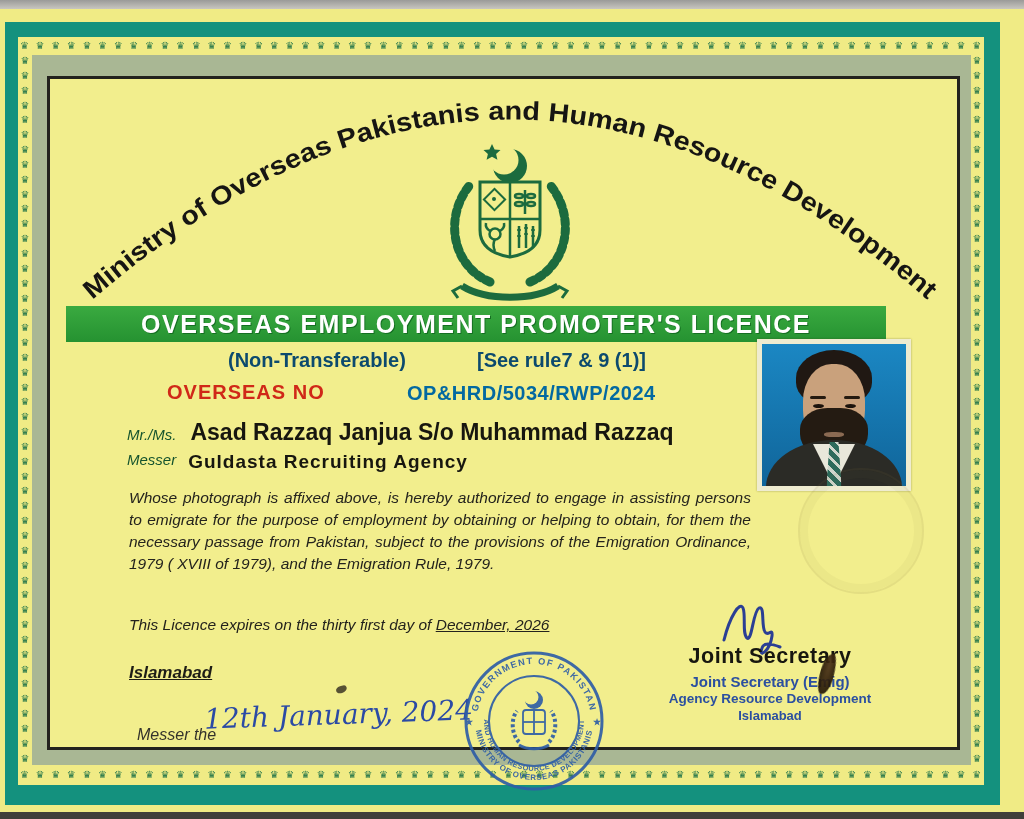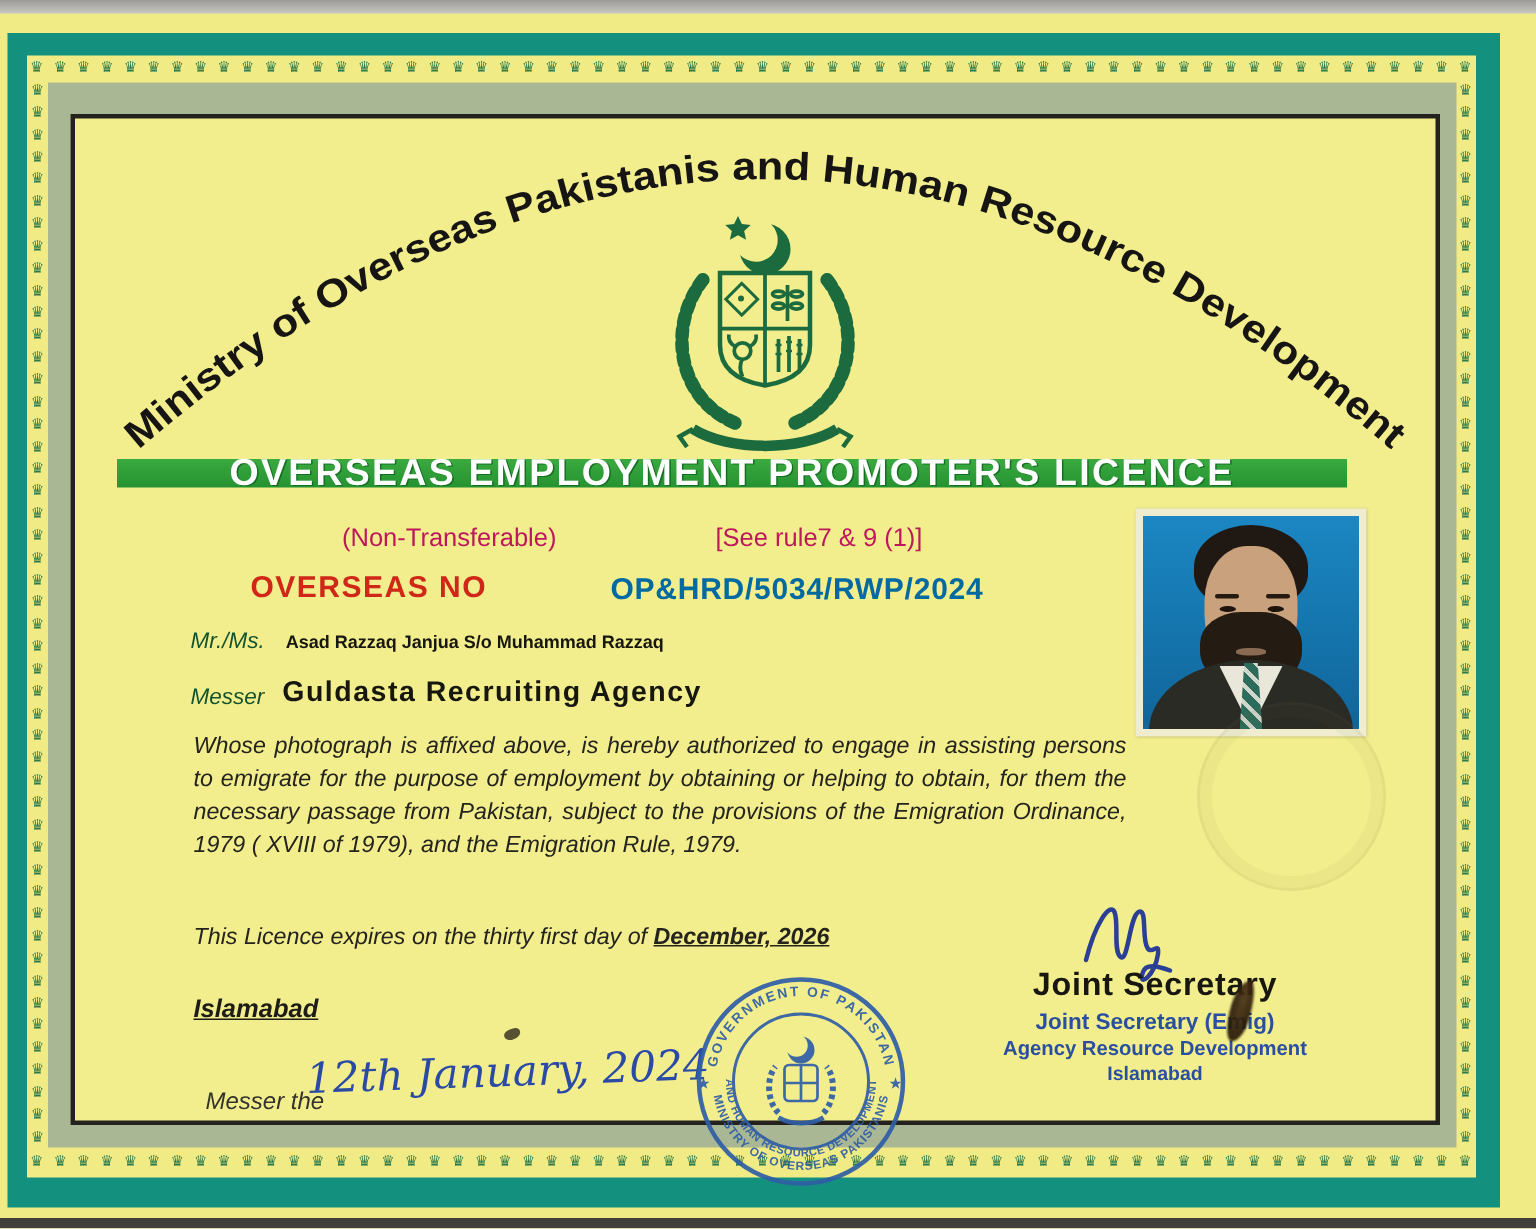--- a/index.html
+++ b/index.html
@@ -28,47 +28,47 @@
   .motif-right  { top:56px; bottom:55px; right:40px; width:14px; flex-direction:column; }
 
   
   .arch-svg { position:absolute; left:45px; top:62px; width:930px; height:260px; }
   .arch-svg text { font-family:"Liberation Sans",sans-serif; font-weight:bold; font-size:26px; fill:#161513; }
 
   
   .emblem-svg { position:absolute; left:424px; top:134px; width:172px; height:172px; }
 
   
-  .banner { position:absolute; left:78px; top:306px; width:820px; height:19px;
+  .banner { position:absolute; left:66px; top:306px; width:820px; height:36px;
             background:linear-gradient(180deg,#3aaa40,#259231);
             display:flex; align-items:center; justify-content:center;
             color:#ffffff; font-weight:bold; font-size:25px; letter-spacing:1.5px;
             text-shadow:1px 1px 0 #156f22; white-space:nowrap; }
 
-  .sub-bold { position:absolute; font-weight:normal; font-size:17px; color:#be185d; }
+  .sub-bold { position:absolute; font-weight:bold; font-size:20px; color:#0c4a6e; }
   .non-transferable { left:228px; top:349px; }
   .rule-ref         { left:477px; top:349px; }
 
   .lic-label  { position:absolute; left:167px; top:381px; font-weight:bold; font-size:20px;
                 color:#d02818; letter-spacing:1px; }
   .lic-number { position:absolute; left:407px; top:382px; font-weight:bold; font-size:20px;
                 color:#0369a1; letter-spacing:0.5px; }
 
   .holder-row { position:absolute; left:127px; top:419px; display:flex; align-items:baseline; }
-  .agency-row { position:absolute; left:127px; top:451px; display:flex; align-items:flex-end; }
+  .agency-row { position:absolute; left:127px; top:451px; display:flex; align-items:flex-start; }
   .prefix-it  { font-style:italic; font-size:15px; color:#14532d; }
-  .holder-name { margin-left:14px; font-weight:bold; font-size:12px; color:#17160f; }
+  .holder-name { margin-left:14px; font-weight:bold; font-size:23px; color:#17160f; }
   .agency-name { margin-left:12px; font-weight:bold; font-size:19px; letter-spacing:1px; color:#17160f; }
 
   .auth-par { position:absolute; left:129px; top:487px; width:622px;
               font-style:italic; font-size:15.5px; line-height:22px;
               text-align:justify; color:#24231d; }
 
   .expiry-line { position:absolute; left:129px; top:616px; font-style:italic; font-size:15.5px; color:#24231d; }
-  .expiry-date { font-weight:bold; text-decoration:underline; }
+  .expiry-date { font-weight:normal; text-decoration:underline; }
 
   .place-line { position:absolute; left:129px; top:663px; font-style:italic; font-weight:bold;
                 font-size:17px; text-decoration:underline; color:#1d1c16; }
 
   .dated-row  { position:absolute; left:137px; top:726px; font-style:italic; font-size:16px; color:#34332c; }
   .handwriting { position:absolute; left:204px; top:698px; font-family:"DejaVu Serif", serif;
                  font-style:italic; font-size:28px; color:#2b4aa5; transform:rotate(-2deg);
                  white-space:nowrap; }
 
   

